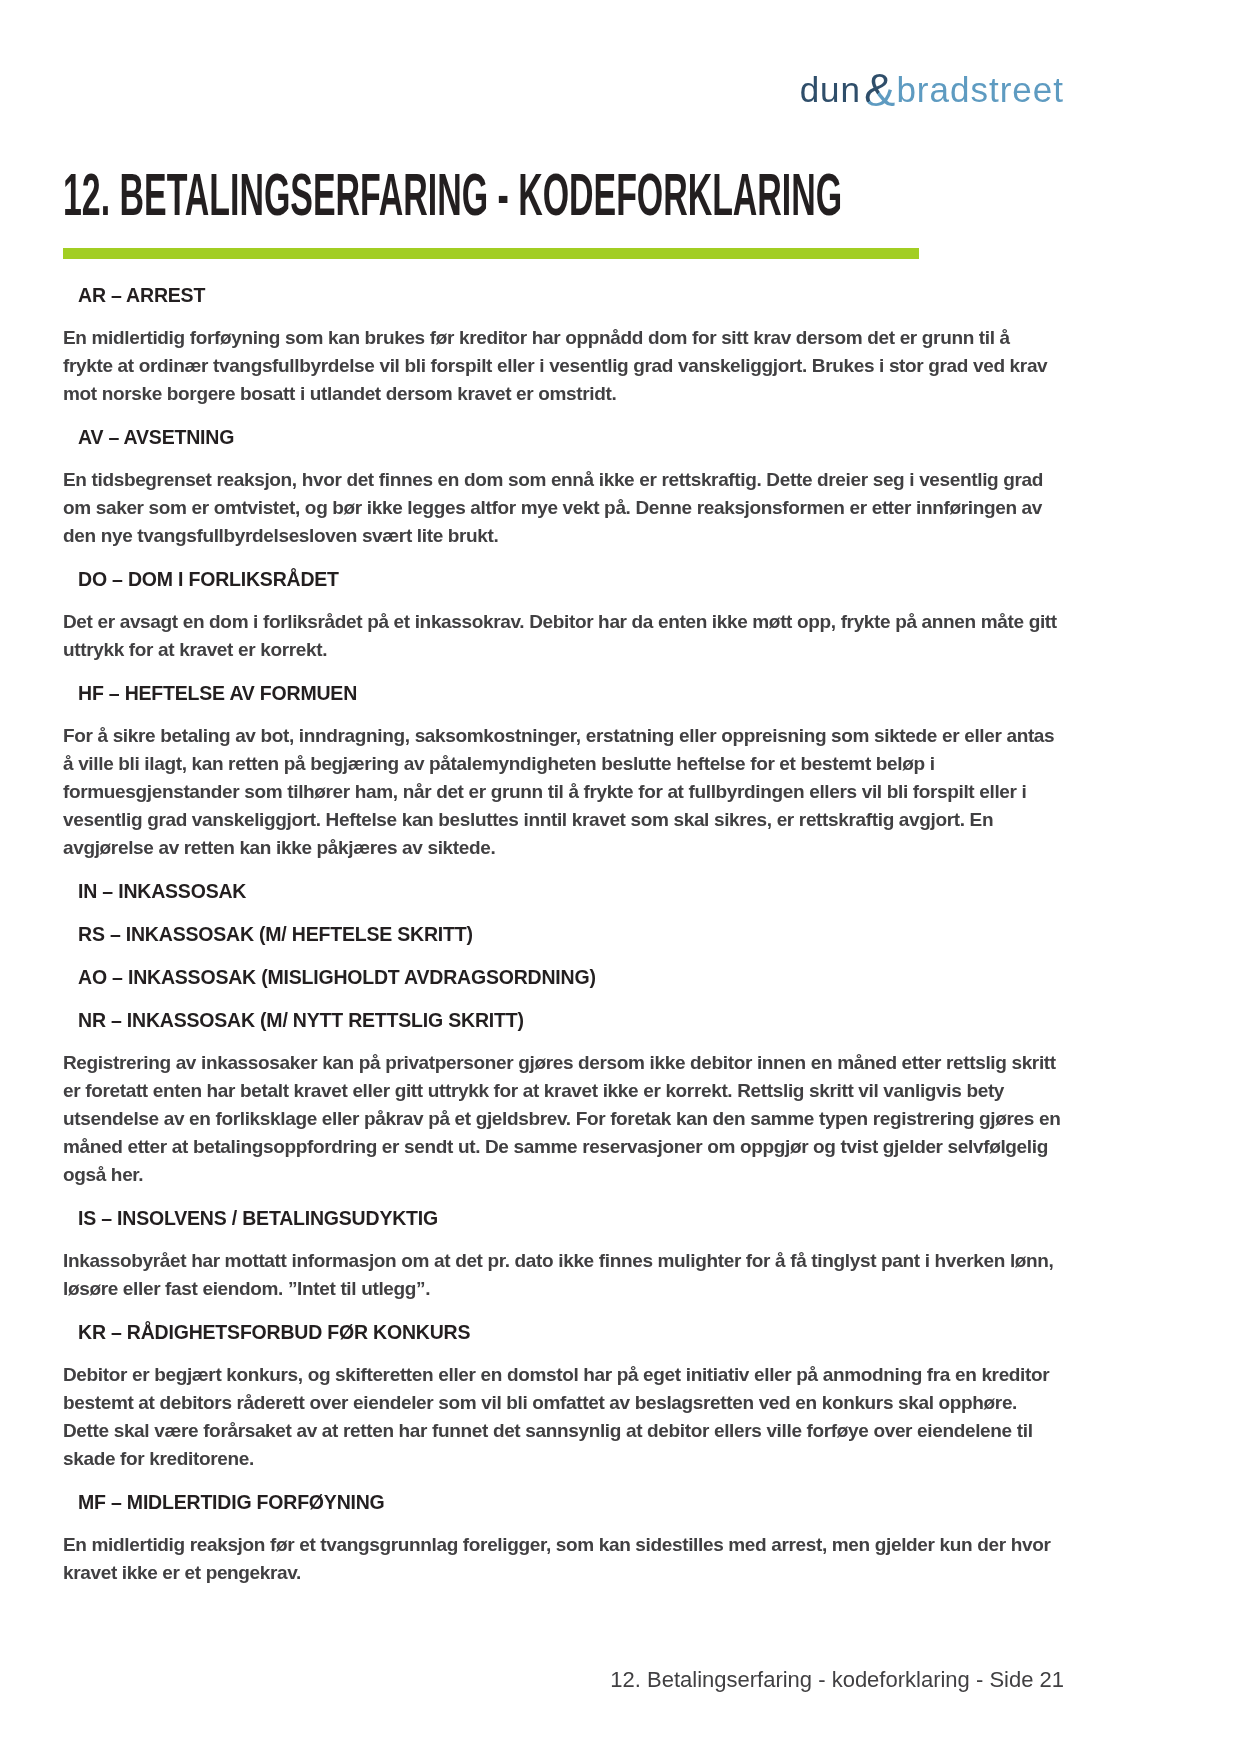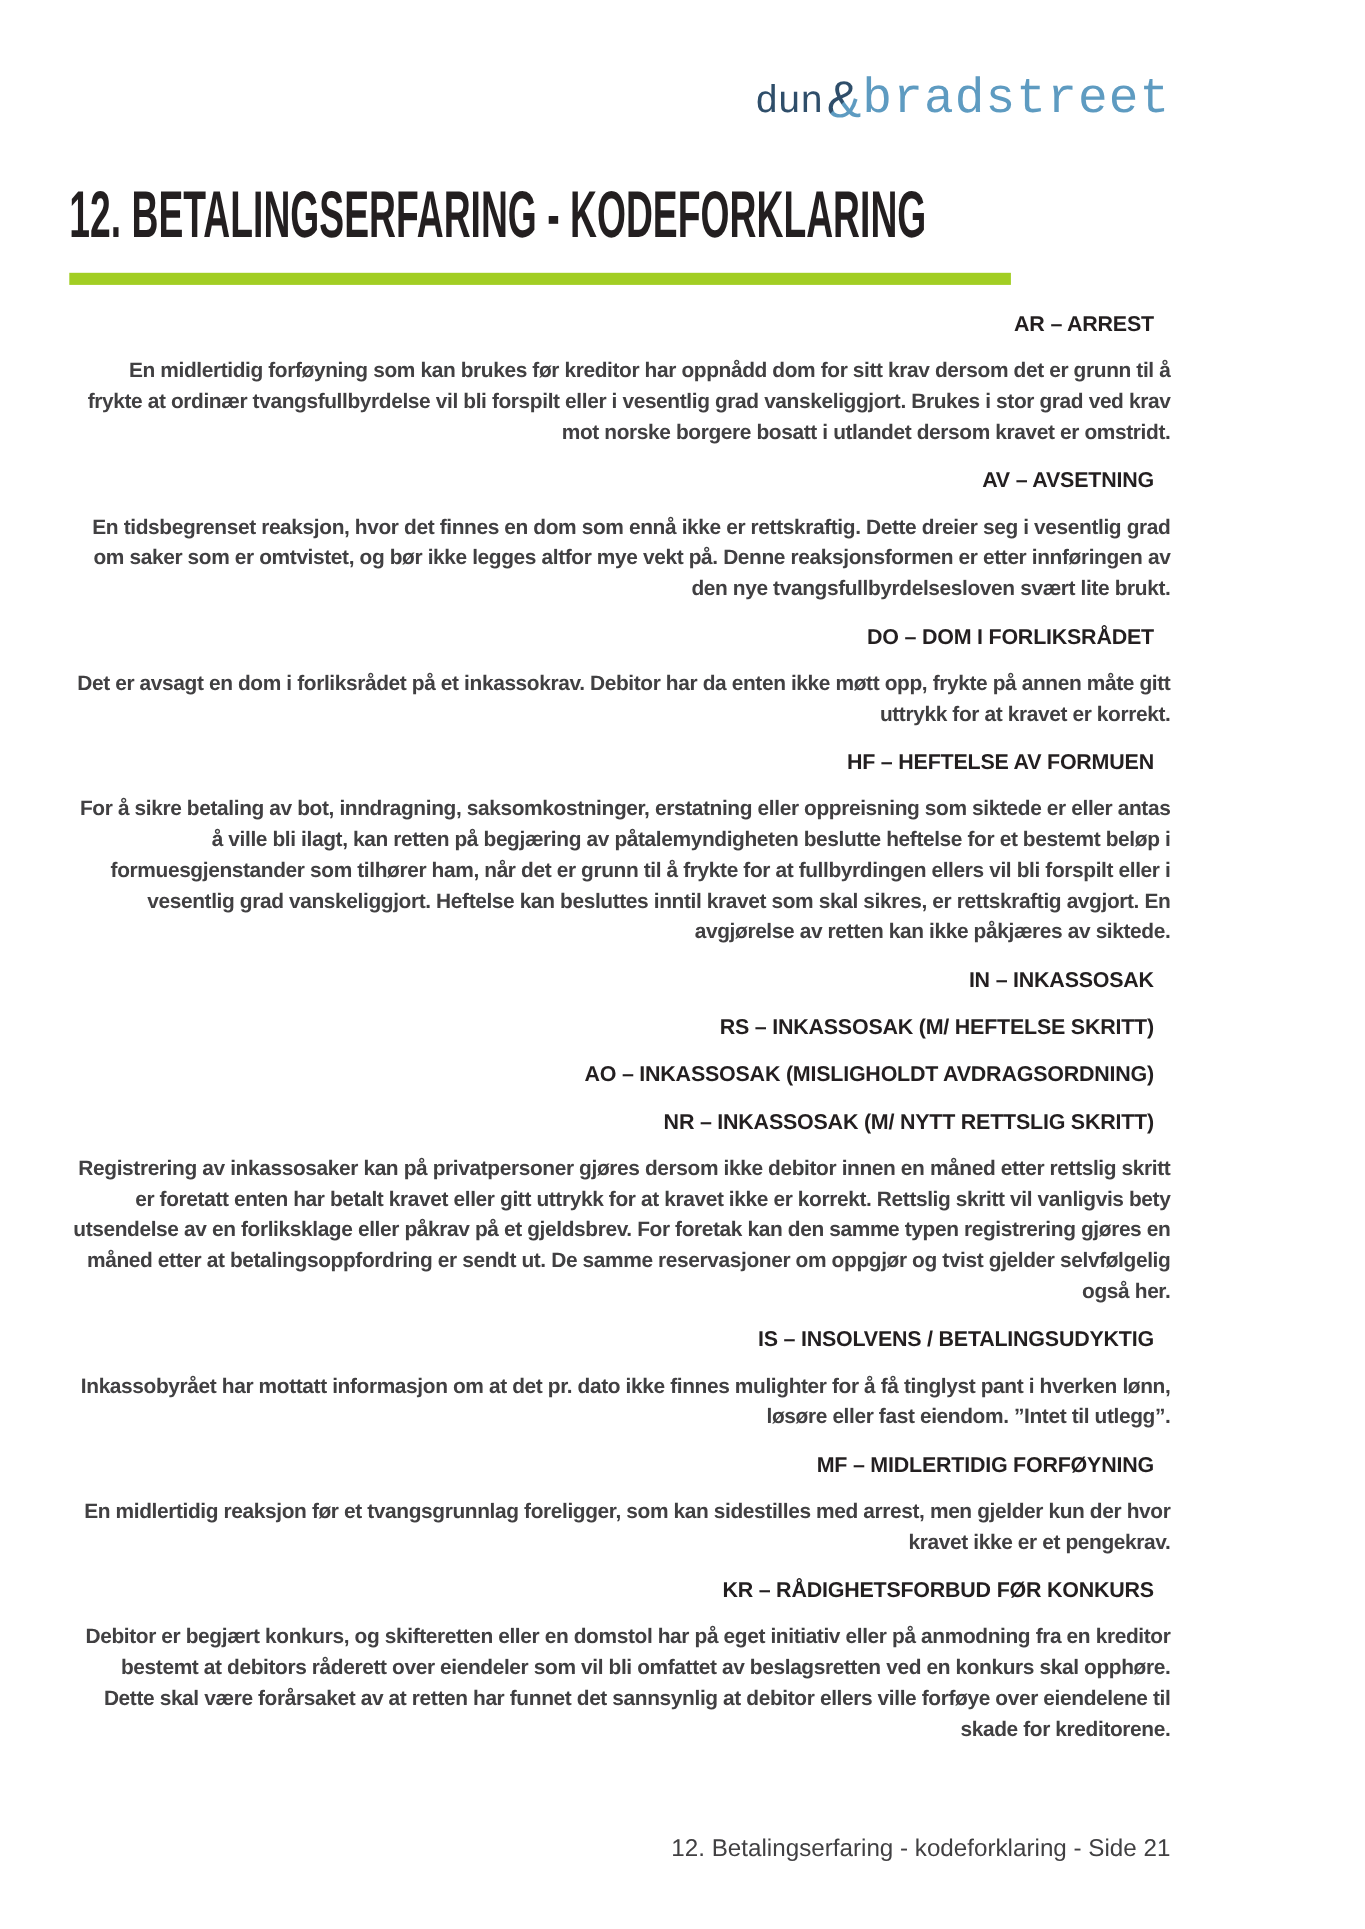--- a/index.html
+++ b/index.html
@@ -14,21 +14,20 @@
   body{
     width:1241px;height:1754px;
     background:#ffffff;
     font-family:"Liberation Sans", sans-serif;
     position:relative;
     overflow:hidden;
   }
   .page{
     position:absolute;inset:0;
     padding:0 177px 0 63px;
-    text-align:right;
   }
   
   .logo-row{
     display:flex;justify-content:flex-end;align-items:baseline;
     padding-top:62px;height:110px;
   }
   .logo{display:flex;align-items:baseline;}
   .logo-dun{
     color:var(--logo-dark-blue);
     font-size:35px;letter-spacing:1px;line-height:1;
@@ -40,21 +39,21 @@
   }
   @supports ((background-clip:text) or (-webkit-background-clip:text)){
     .logo-amp{
       background:linear-gradient(140deg,var(--logo-dark-blue) 54%,var(--logo-light-blue) 54%);
       -webkit-background-clip:text;background-clip:text;
       color:transparent;
     }
   }
   .logo-brad{
     color:var(--logo-light-blue);
-    font-size:45px;letter-spacing:1px;line-height:1;font-family:Liberation Mono, monospace;
+    font-size:35px;letter-spacing:1px;line-height:1;
   }
   
   .title{
     margin:54px 0 0;
     font-size:60px;font-weight:700;line-height:1.02;
     color:var(--heading-text);
     white-space:nowrap;
     transform:scaleX(0.565);
     transform-origin:0 50%;
     width:max-content;
@@ -136,24 +135,24 @@
     <h3>NR – INKASSOSAK (M/ NYTT RETTSLIG SKRITT)</h3>
     <p>Registrering av inkassosaker kan på privatpersoner gjøres dersom ikke debitor innen en måned etter rettslig skritt er foretatt enten har betalt kravet eller gitt uttrykk for at kravet ikke er korrekt. Rettslig skritt vil vanligvis bety utsendelse av en forliksklage eller påkrav på et gjeldsbrev. For foretak kan den samme typen registrering gjøres en måned etter at betalingsoppfordring er sendt ut. De samme reservasjoner om oppgjør og tvist gjelder selvfølgelig også her.</p>
   </section>
 
   <section class="entry">
     <h3>IS – INSOLVENS / BETALINGSUDYKTIG</h3>
     <p>Inkassobyrået har mottatt informasjon om at det pr. dato ikke finnes mulighter for å få tinglyst pant i hverken lønn, løsøre eller fast eiendom. ”Intet til utlegg”.</p>
   </section>
 
   <section class="entry">
-    <h3>MF – MIDLERTIDIG FORFØYNING</h3>
-    <p>En midlertidig reaksjon før et tvangsgrunnlag foreligger, som kan sidestilles med arrest, men gjelder kun der hvor kravet ikke er et pengekrav.</p>
+    <h3>KR – RÅDIGHETSFORBUD FØR KONKURS</h3>
+    <p>Debitor er begjært konkurs, og skifteretten eller en domstol har på eget initiativ eller på anmodning fra en kreditor bestemt at debitors råderett over eiendeler som vil bli omfattet av beslagsretten ved en konkurs skal opphøre. Dette skal være forårsaket av at retten har funnet det sannsynlig at debitor ellers ville forføye over eiendelene til skade for kreditorene.</p>
   </section>
 
   <section class="entry">
-    <h3>KR – RÅDIGHETSFORBUD FØR KONKURS</h3>
-    <p>Debitor er begjært konkurs, og skifteretten eller en domstol har på eget initiativ eller på anmodning fra en kreditor bestemt at debitors råderett over eiendeler som vil bli omfattet av beslagsretten ved en konkurs skal opphøre. Dette skal være forårsaket av at retten har funnet det sannsynlig at debitor ellers ville forføye over eiendelene til skade for kreditorene.</p>
+    <h3>MF – MIDLERTIDIG FORFØYNING</h3>
+    <p>En midlertidig reaksjon før et tvangsgrunnlag foreligger, som kan sidestilles med arrest, men gjelder kun der hvor kravet ikke er et pengekrav.</p>
   </section>
 
   <div class="footer">12. Betalingserfaring - kodeforklaring - Side 21</div>
 
 </div>
 
 </body></html>

